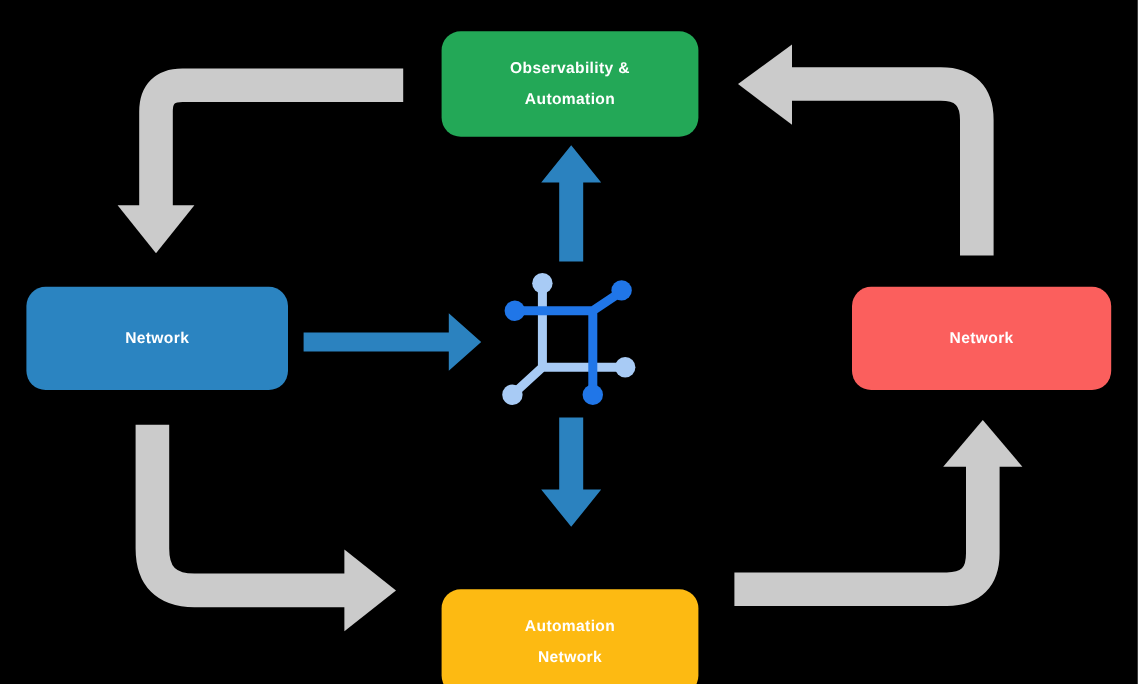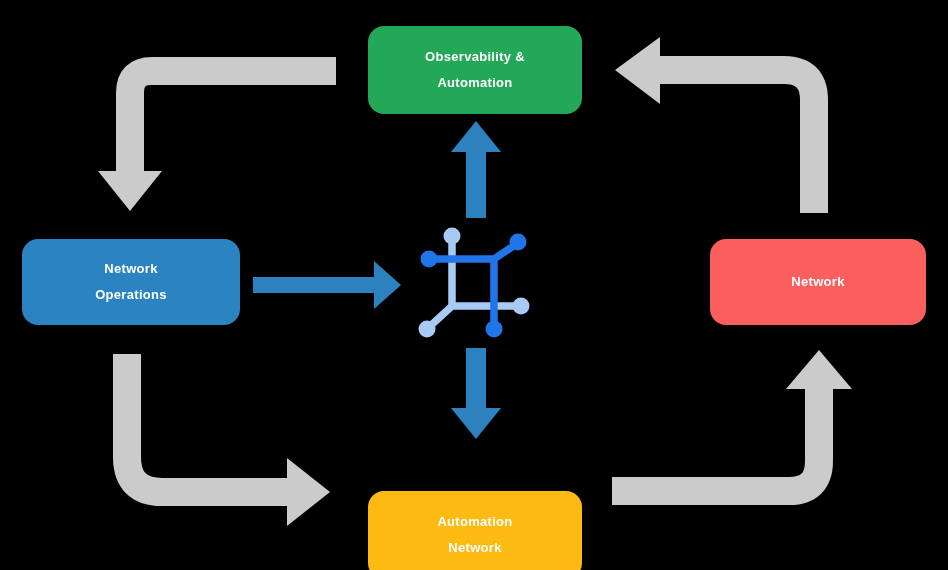--- a/index.html
+++ b/index.html
@@ -87,21 +87,20 @@
     </g>
   </svg>
 
   <div class="node node-observability" style="background-color: rgb(35, 168, 87);">
     <span>Observability &amp;</span>
     <span>Automation</span>
   </div>
 
   <div class="node node-operations" style="background-color: rgb(43, 132, 193);">
     <span>Network</span>
-    <span>Operations</span>
   </div>
 
   <div class="node node-infrastructure" style="background-color: rgb(251, 95, 93);">
     <span>Network</span>
   </div>
 
   <div class="node node-automation" style="background-color: rgb(253, 186, 18);">
     <span>Automation</span>
     <span>Network</span>
   </div>

